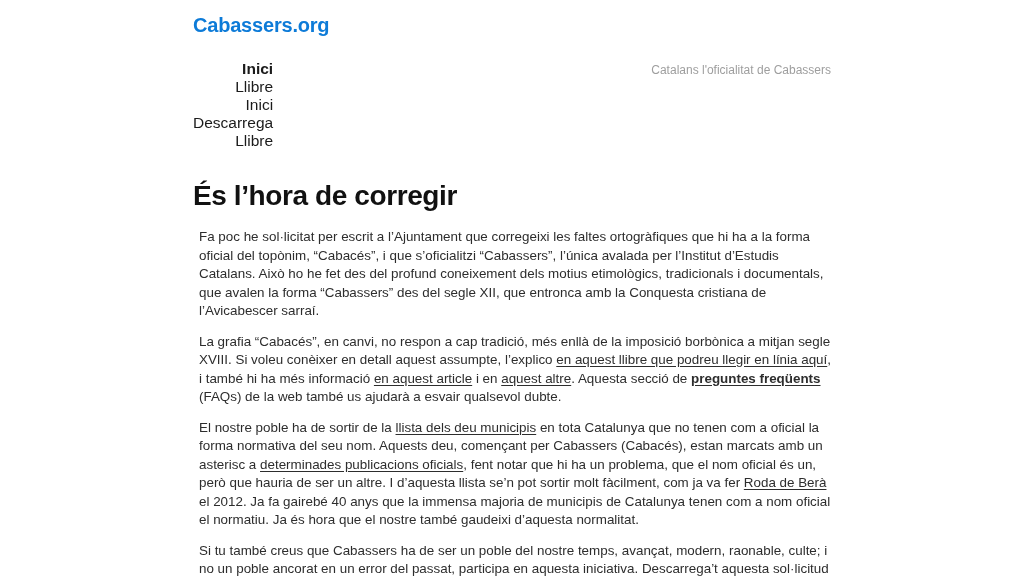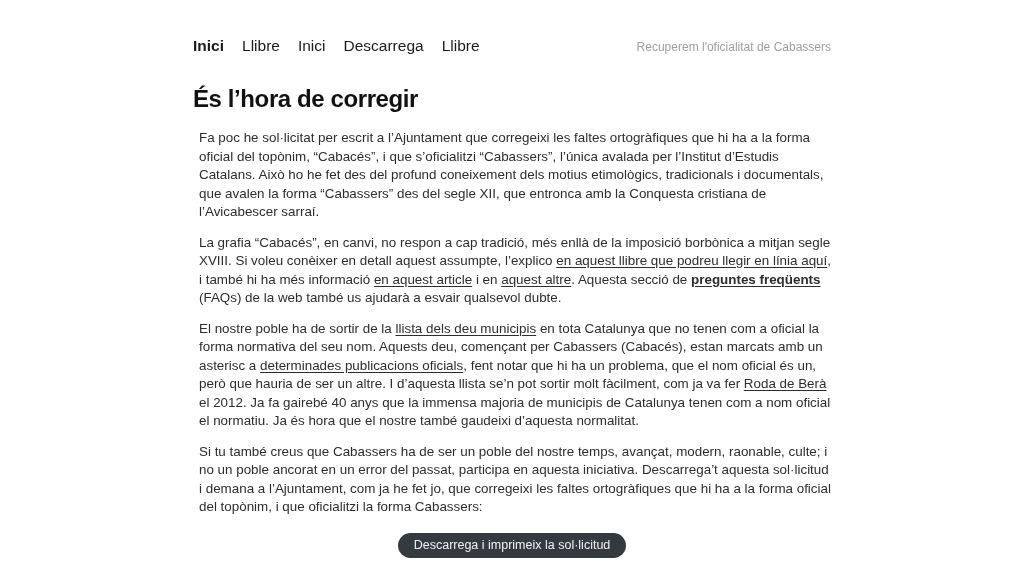--- a/index.html
+++ b/index.html
@@ -41,21 +41,21 @@
     margin-right: 18px;
   }
   .nav-item.active { font-weight: 700; }
   .tagline {
     margin-left: auto;
     color: #9e9e9e;
     font-size: 12px;
     font-weight: 400;
   }
   h1.page-title {
-    font-size: 24px;
+    font-size: 28px;
     font-weight: 700;
     color: #111111;
     margin: 30px 0 16px 0;
     letter-spacing: -0.4px;
   }
   .article-body p {
     font-size: 13.4px;
     line-height: 18.5px;
     margin: 0 0 12px 6px;
     color: #2d2d2d;
@@ -82,29 +82,30 @@
     cursor: pointer;
   }
 </style>
 </head>
 <body>
 
 <div class="page">
   <div class="container">
 
     <header>
+      <a href="#" class="logo">Cabassers.org</a>
       <div class="nav-row">
-        <nav style="display:flex;align-items:flex-end;">
+        <nav style="display:flex;align-items:flex-end;flex-direction:column;">
             <a href="#" class="nav-item active">Inici</a>
             <a href="#" class="nav-item">Llibre</a>
             <a href="#" class="nav-item">Inici</a>
             <a href="#" class="nav-item">Descarrega</a>
             <a href="#" class="nav-item">Llibre</a>
           </nav>
-        <span class="tagline">Recuperem l'oficialitat de Cabassers</span>
+        <span class="tagline">Catalans l'oficialitat de Cabassers</span>
       </div>
     </header>
 
     <main>
       <h1 class="page-title">És l’hora de corregir</h1>
 
       <div class="article-body">
           <p>Fa poc he sol·licitat per escrit a l’Ajuntament que corregeixi les faltes ortogràfiques que hi ha a la forma oficial del topònim, “Cabacés”, i que s’oficialitzi “Cabassers”, l’única avalada per l’Institut d’Estudis Catalans. Això ho he fet des del profund coneixement dels motius etimològics, tradicionals i documentals, que avalen la forma “Cabassers” des del segle XII, que entronca amb la Conquesta cristiana de l’Avicabescer sarraí.</p>
           <p>La grafia “Cabacés”, en canvi, no respon a cap tradició, més enllà de la imposició borbònica a mitjan segle XVIII. Si voleu conèixer en detall aquest assumpte, l’explico <a href="#" class="inline-link">en aquest llibre que podreu llegir en línia aquí</a>, i també hi ha més informació <a href="#" class="inline-link">en aquest article</a> i en <a href="#" class="inline-link">aquest altre</a>. Aquesta secció de <a href="#" class="inline-link bold">preguntes freqüents</a> (FAQs) de la web també us ajudarà a esvair qualsevol dubte.</p>
           <p>El nostre poble ha de sortir de la <a href="#" class="inline-link">llista dels deu municipis</a> en tota Catalunya que no tenen com a oficial la forma normativa del seu nom. Aquests deu, començant per Cabassers (Cabacés), estan marcats amb un asterisc a <a href="#" class="inline-link">determinades publicacions oficials</a>, fent notar que hi ha un problema, que el nom oficial és un, però que hauria de ser un altre. I d’aquesta llista se’n pot sortir molt fàcilment, com ja va fer <a href="#" class="inline-link">Roda de Berà</a> el 2012. Ja fa gairebé 40 anys que la immensa majoria de municipis de Catalunya tenen com a nom oficial el normatiu. Ja és hora que el nostre també gaudeixi d’aquesta normalitat.</p>

